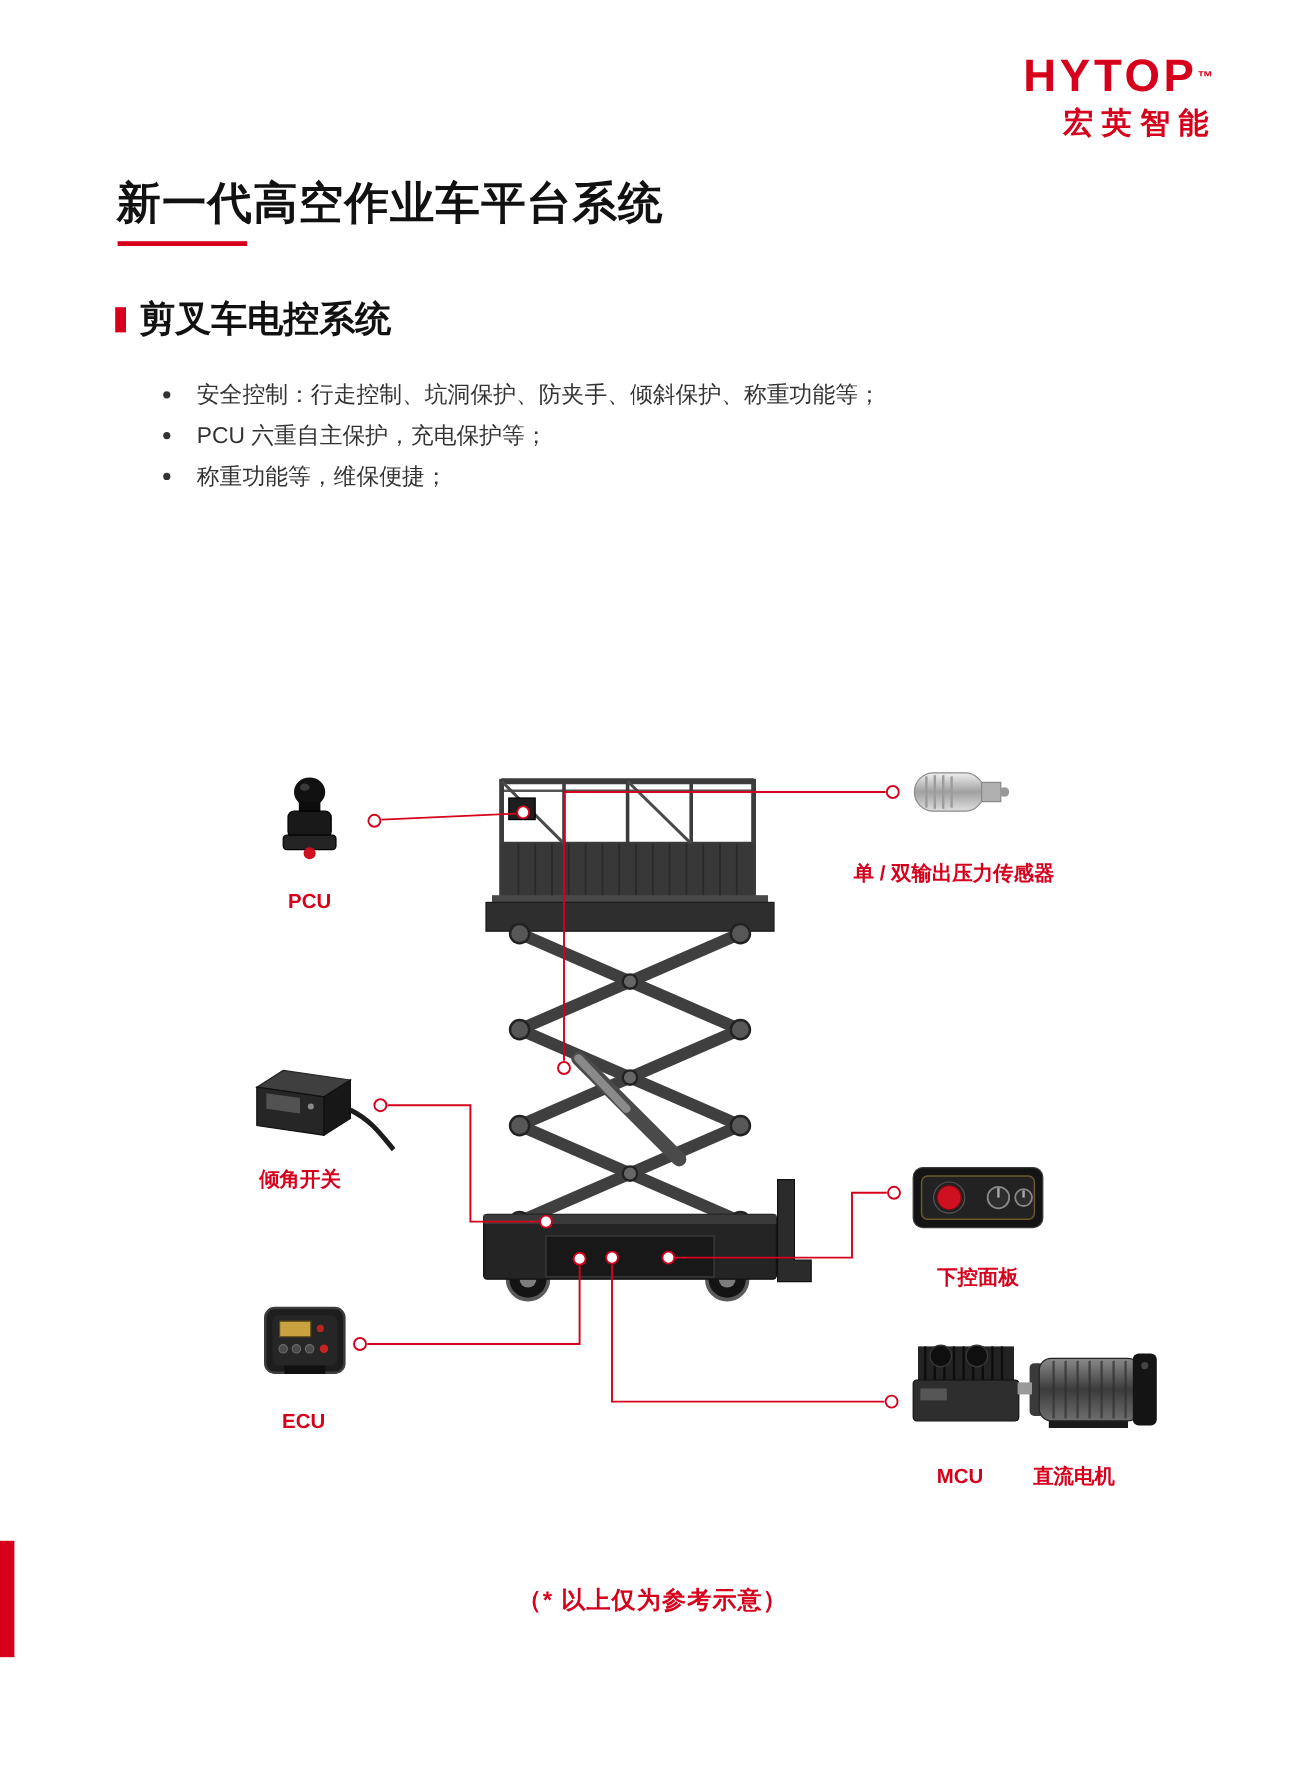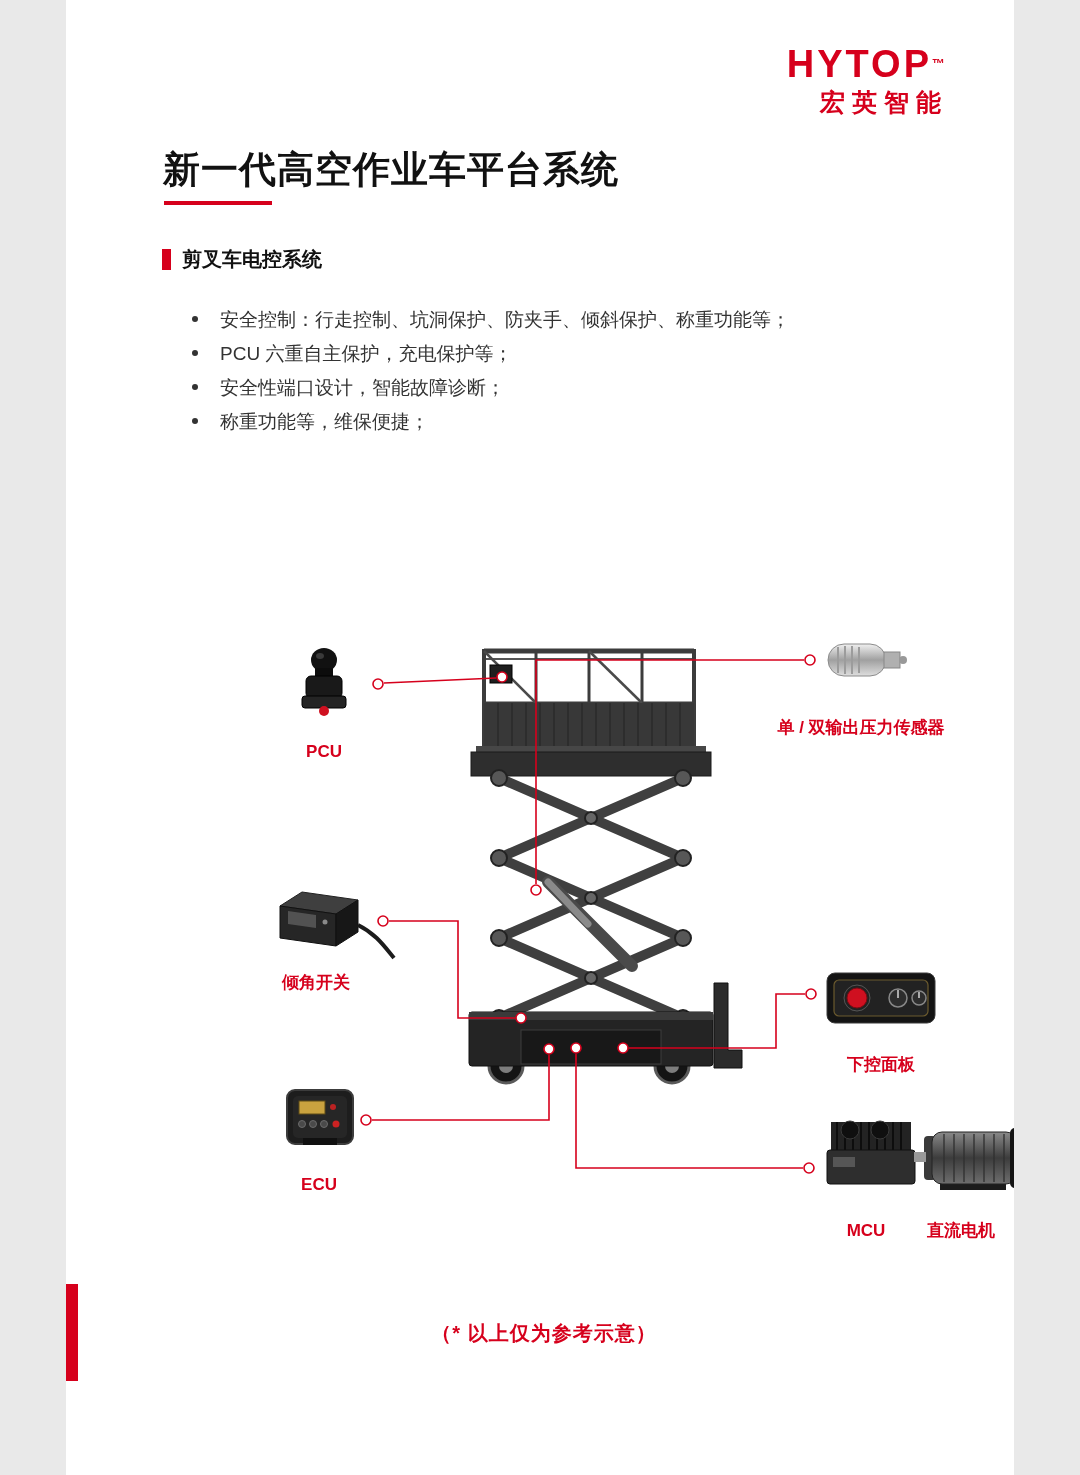--- a/index.html
+++ b/index.html
@@ -1,33 +1,33 @@
 <!DOCTYPE html>
 <html><head>
 <meta charset="utf-8">
 <style>
   html,body{margin:0;padding:0;background:#e9e9e9;}
   .page{
-    position:relative;width:948px;height:1475px;margin:0 auto;background:#ffffff;
+    position:relative;width:1080px;height:1475px;margin:0 auto;background:#ffffff;
     font-family:"Liberation Sans","DejaVu Sans",sans-serif;overflow:hidden;
   }
   
   .logo{position:absolute;top:44px;right:66px;text-align:right;color:#d6001c;}
   .logo .wordmark{font-size:38px;font-weight:800;letter-spacing:3px;line-height:40px;}
   .logo .wordmark sup{font-size:13px;font-weight:700;vertical-align:top;}
   .logo .sub{font-size:25px;font-weight:700;letter-spacing:7px;margin-top:2px;}
   
   .title{position:absolute;top:120px;left:97px;font-size:37px;font-weight:800;color:#111;letter-spacing:1px;}
   .title-underline{position:absolute;top:201px;left:98px;width:108px;height:4px;background:#d6001c;}
   
   .section{position:absolute;top:246px;left:96px;display:flex;align-items:center;gap:11px;}
   .section-marker{width:9px;height:21px;background:#d6001c;}
-  .section-title{font-size:20px;font-weight:700;color:#111;}
-  
-  .bullets{position:absolute;top:303px;left:118px;margin:6px;padding:0;list-style:none;width:760px;}
+  .section-title{font-size:30px;font-weight:700;color:#111;}
+  
+  .bullets{position:absolute;top:303px;left:118px;margin:16px;padding:0;list-style:none;width:760px;}
   .bullets li{position:relative;padding-left:30px;margin-bottom:13px;font-size:19px;line-height:21px;color:#333;}
   .bullets li::before{content:"";position:absolute;left:2px;top:7px;width:6px;height:6px;border-radius:50%;background:#333;}
   
   .diagram{position:absolute;top:600px;left:0;width:1080px;height:700px;}
   
   .footnote{position:absolute;top:1320px;left:4px;width:100%;text-align:center;
     color:#d6001c;font-size:20px;font-weight:600;letter-spacing:1px;}
   
   .edge-accent{position:absolute;left:0;top:1284px;width:12px;height:97px;background:#d6001c;}
   svg text.lbl{fill:#d6001c;font-size:17px;font-weight:600;font-family:"Liberation Sans","DejaVu Sans",sans-serif;}
@@ -46,21 +46,20 @@
   <div class="title-underline"></div>
 
   <div class="section">
     <div class="section-marker"></div>
     <div class="section-title">剪叉车电控系统</div>
   </div>
 
   <ul class="bullets">
     <li><span>安全控制：行走控制、坑洞保护、防夹手、倾斜保护、称重功能等；</span></li>
     <li><span>PCU 六重自主保护，充电保护等；</span></li>
-    <li><span>安全性端口设计，智能故障诊断；</span></li>
     <li><span>称重功能等，维保便捷；</span></li>
   </ul>
 
   <svg class="diagram" viewBox="0 600 1080 700">
     <defs>
       <linearGradient id="metal" x1="0" y1="0" x2="0" y2="1">
         <stop offset="0" stop-color="#f0f0f0"></stop>
           <stop offset="0.5" stop-color="#a0a0a0"></stop>
           <stop offset="1" stop-color="#dedede"></stop>
       </linearGradient>

